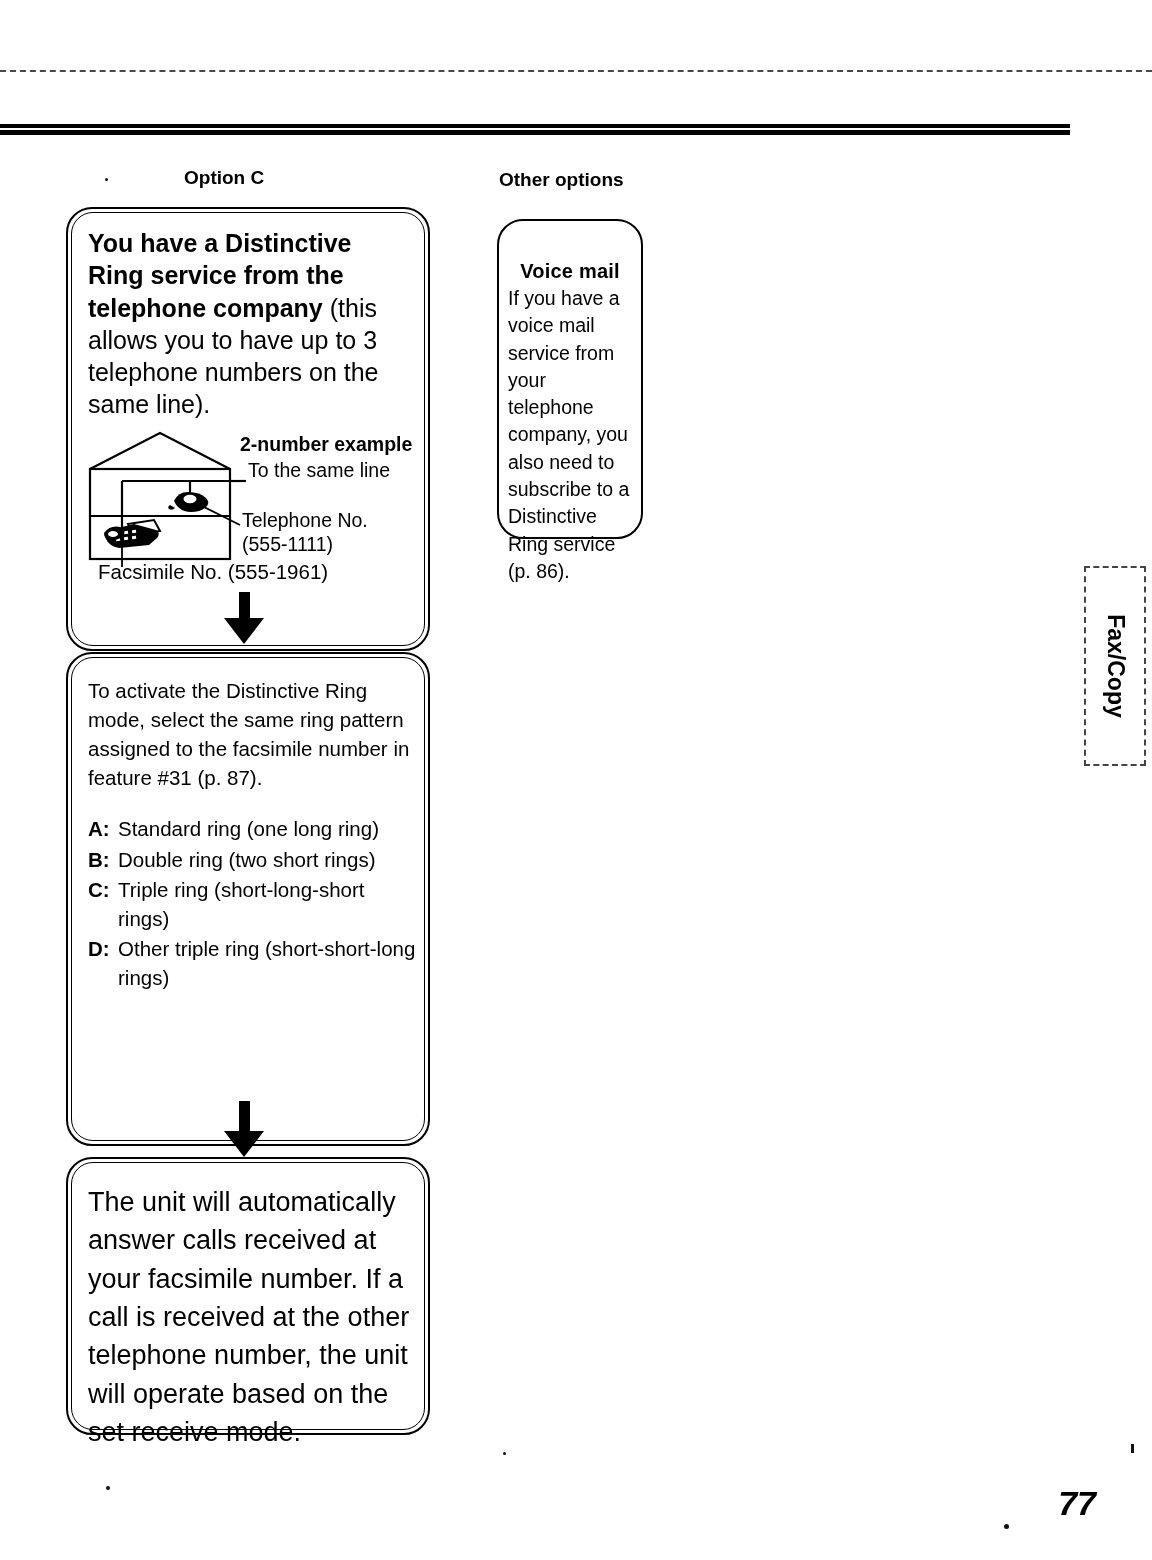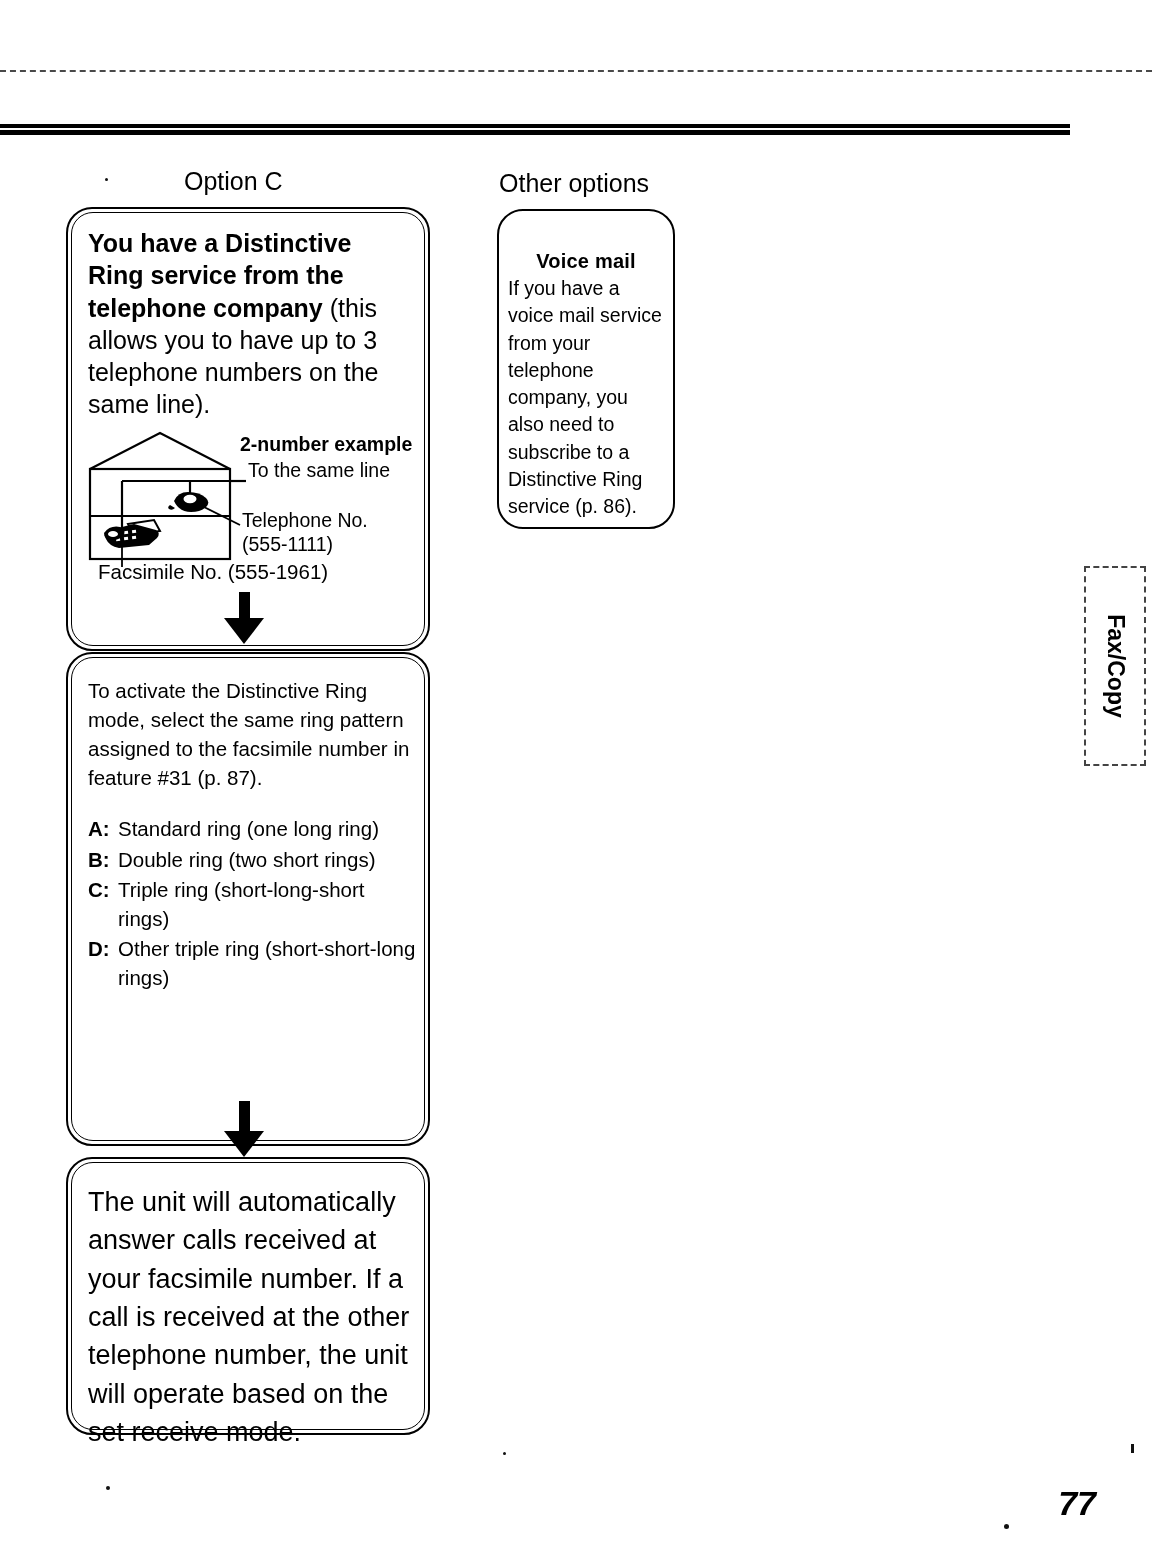--- a/index.html
+++ b/index.html
@@ -23,21 +23,21 @@
   }
   .hdr-rule{
     position:absolute;left:0;top:124px;width:1070px;height:12px;
   }
   .hdr-rule i{position:absolute;left:0;width:100%;background:#000;display:block;}
   .hdr-rule i.a{top:0;height:4px;}
   .hdr-rule i.b{top:6px;height:5px;}
 
   
   .col-head{
-    position:absolute;font-size:25px;font-weight:normal;white-space:nowrap;
+    position:absolute;font-size:19px;font-weight:bold;white-space:nowrap;
   }
   #head-option-c{left:184px;top:167px;}
   #head-other-options{left:499px;top:169px;}
 
   
   .fbox{
     position:absolute;box-sizing:border-box;
     background:#fff;
     border:2.5px solid #000;border-radius:26px;
   }
@@ -85,21 +85,21 @@
   .illus svg{display:block;}
   .illus .lbl{position:absolute;font-size:19.5px;line-height:1.2;white-space:nowrap;}
   #lbl-2number{left:158px;top:6px;font-weight:bold;font-size:19.5px;}
   #lbl-sameline{left:166px;top:32px;}
   #lbl-telno{left:160px;top:82px;}
   #lbl-telnum{left:160px;top:106px;}
   #lbl-faxno{left:16px;top:133px;font-size:20.5px;}
 
   
   #box-voicemail{
-    position:absolute;left:497px;top:209px;width:178px;height:320px;
+    position:absolute;left:497px;top:219px;width:146px;height:320px;
     box-sizing:border-box;background:#fff;
     border:2px solid #000;border-radius:26px;
   }
   #box-voicemail .vm-title{
     text-align:center;font-weight:bold;font-size:20px;
     padding:39px 0 0 0;letter-spacing:.2px;
   }
   #box-voicemail .vm-body{
     font-size:19.5px;line-height:1.40;padding:2px 6px 0 9px;
   }

